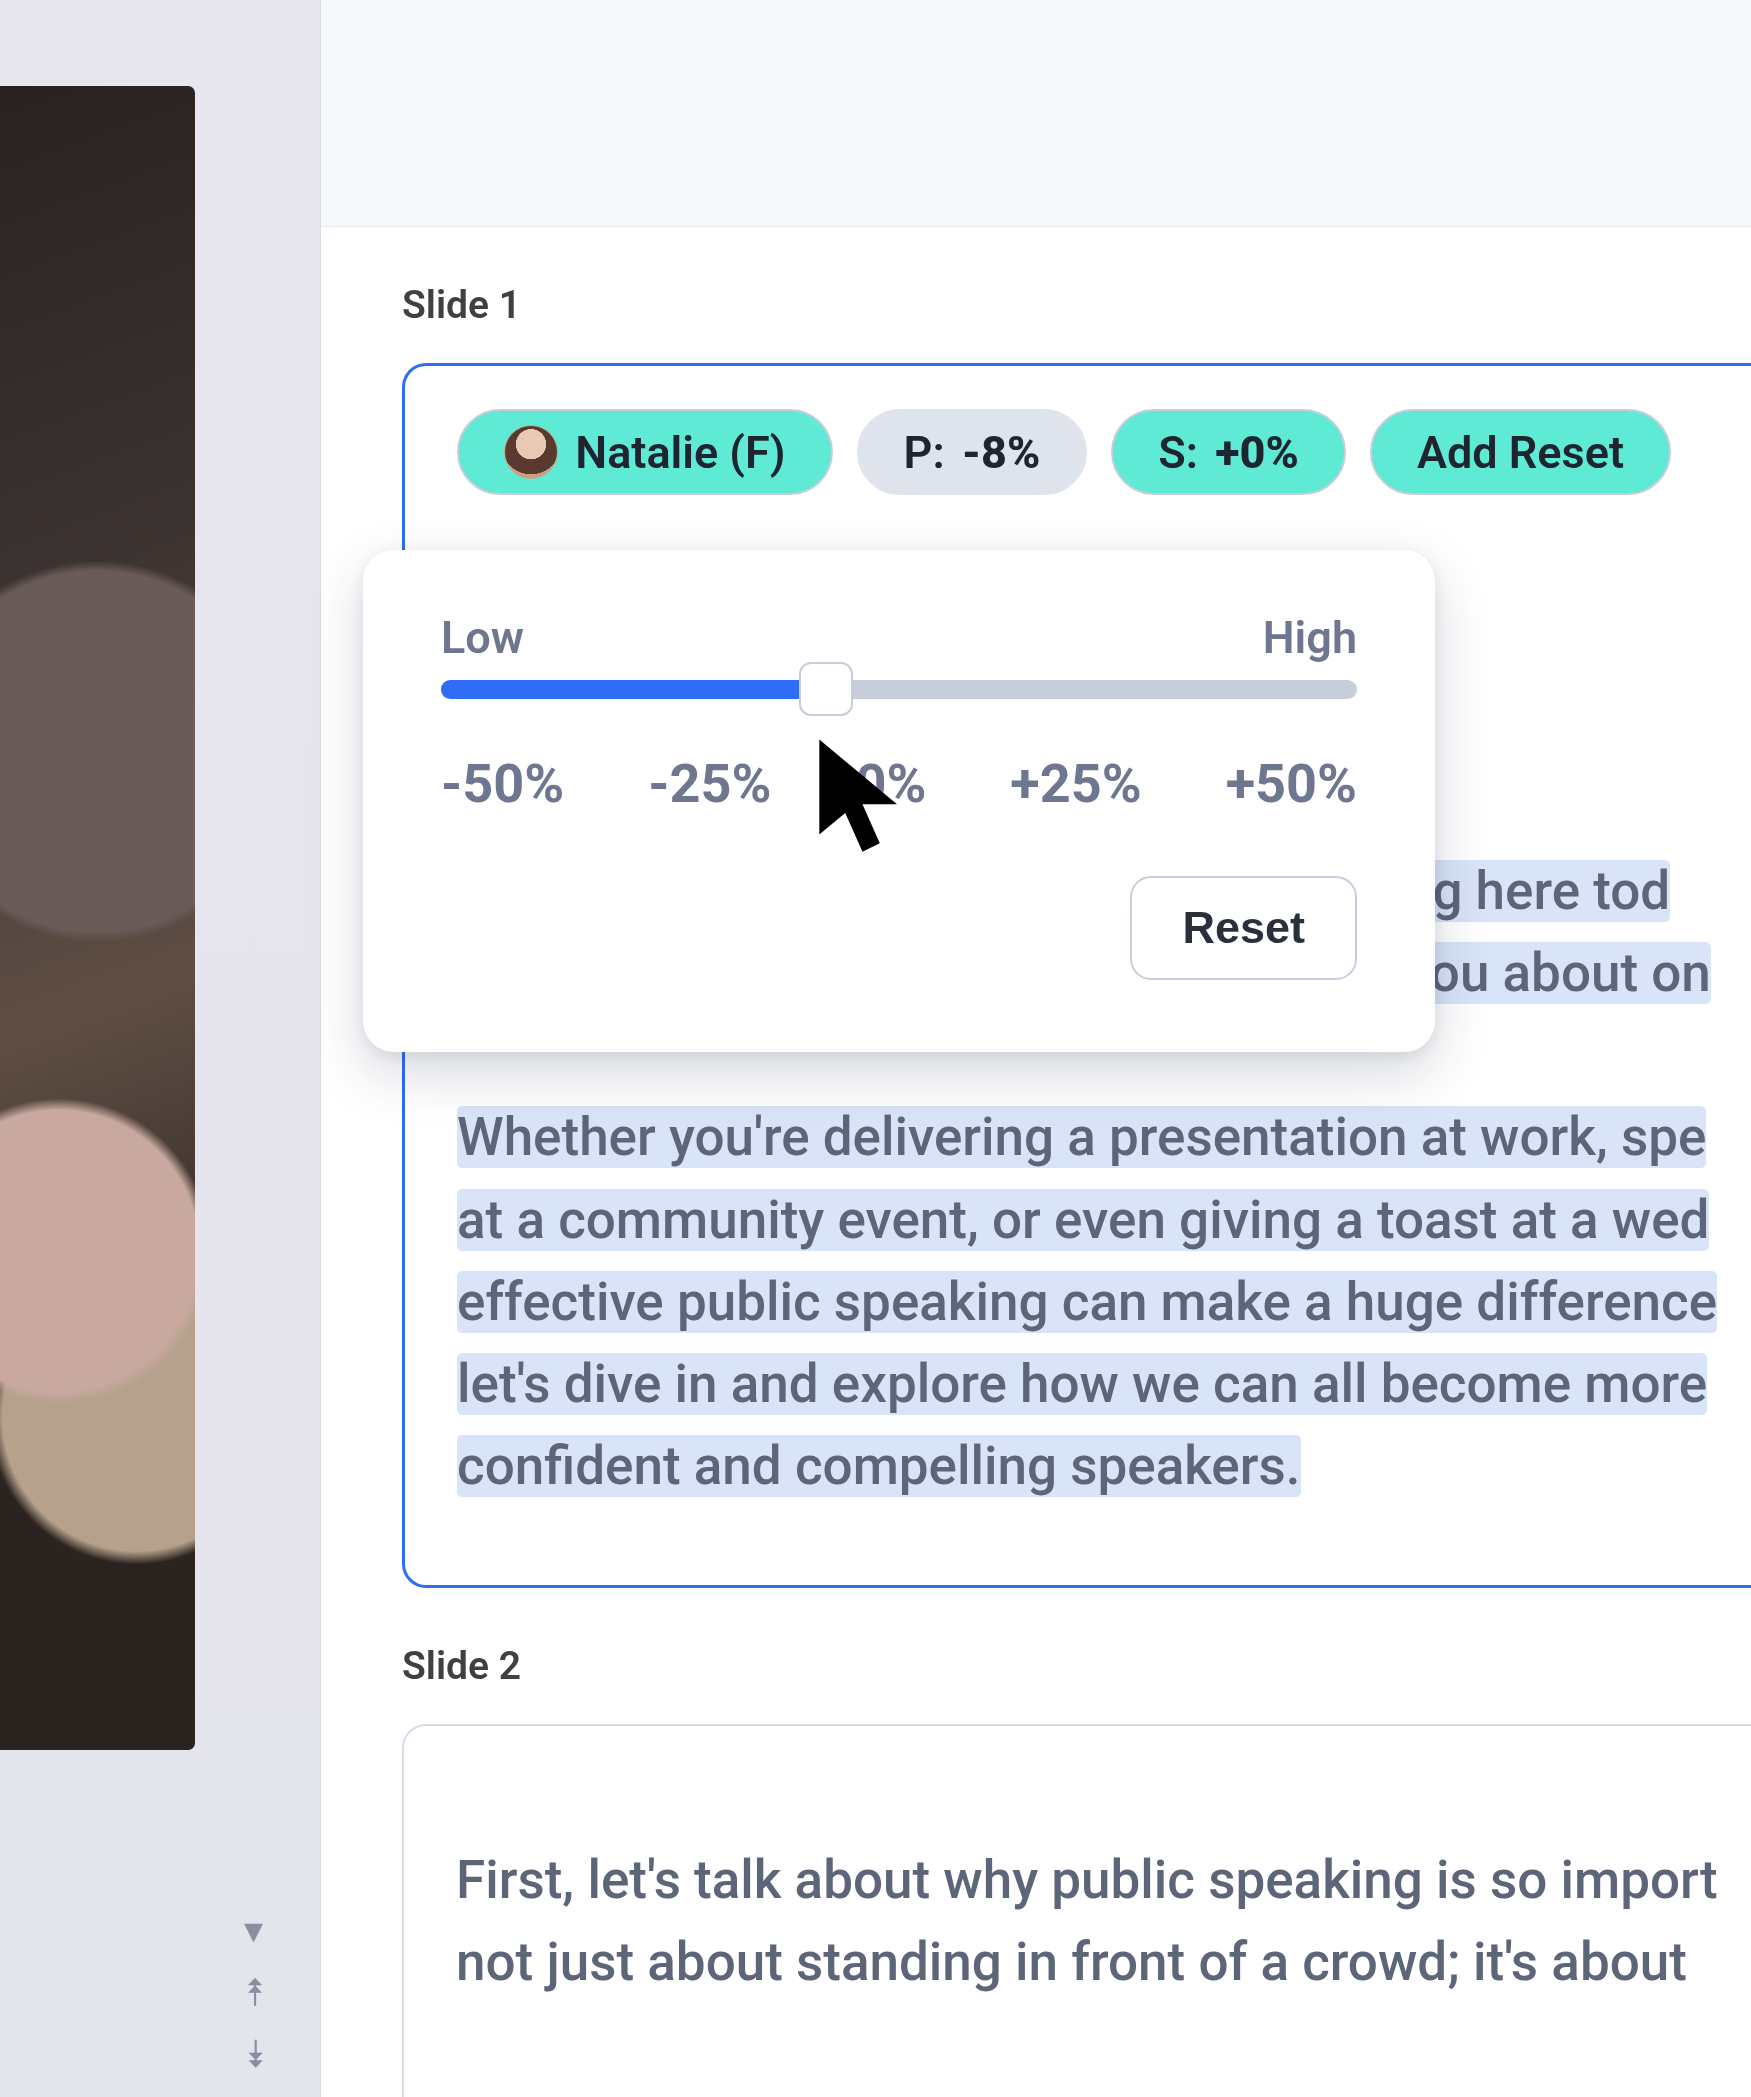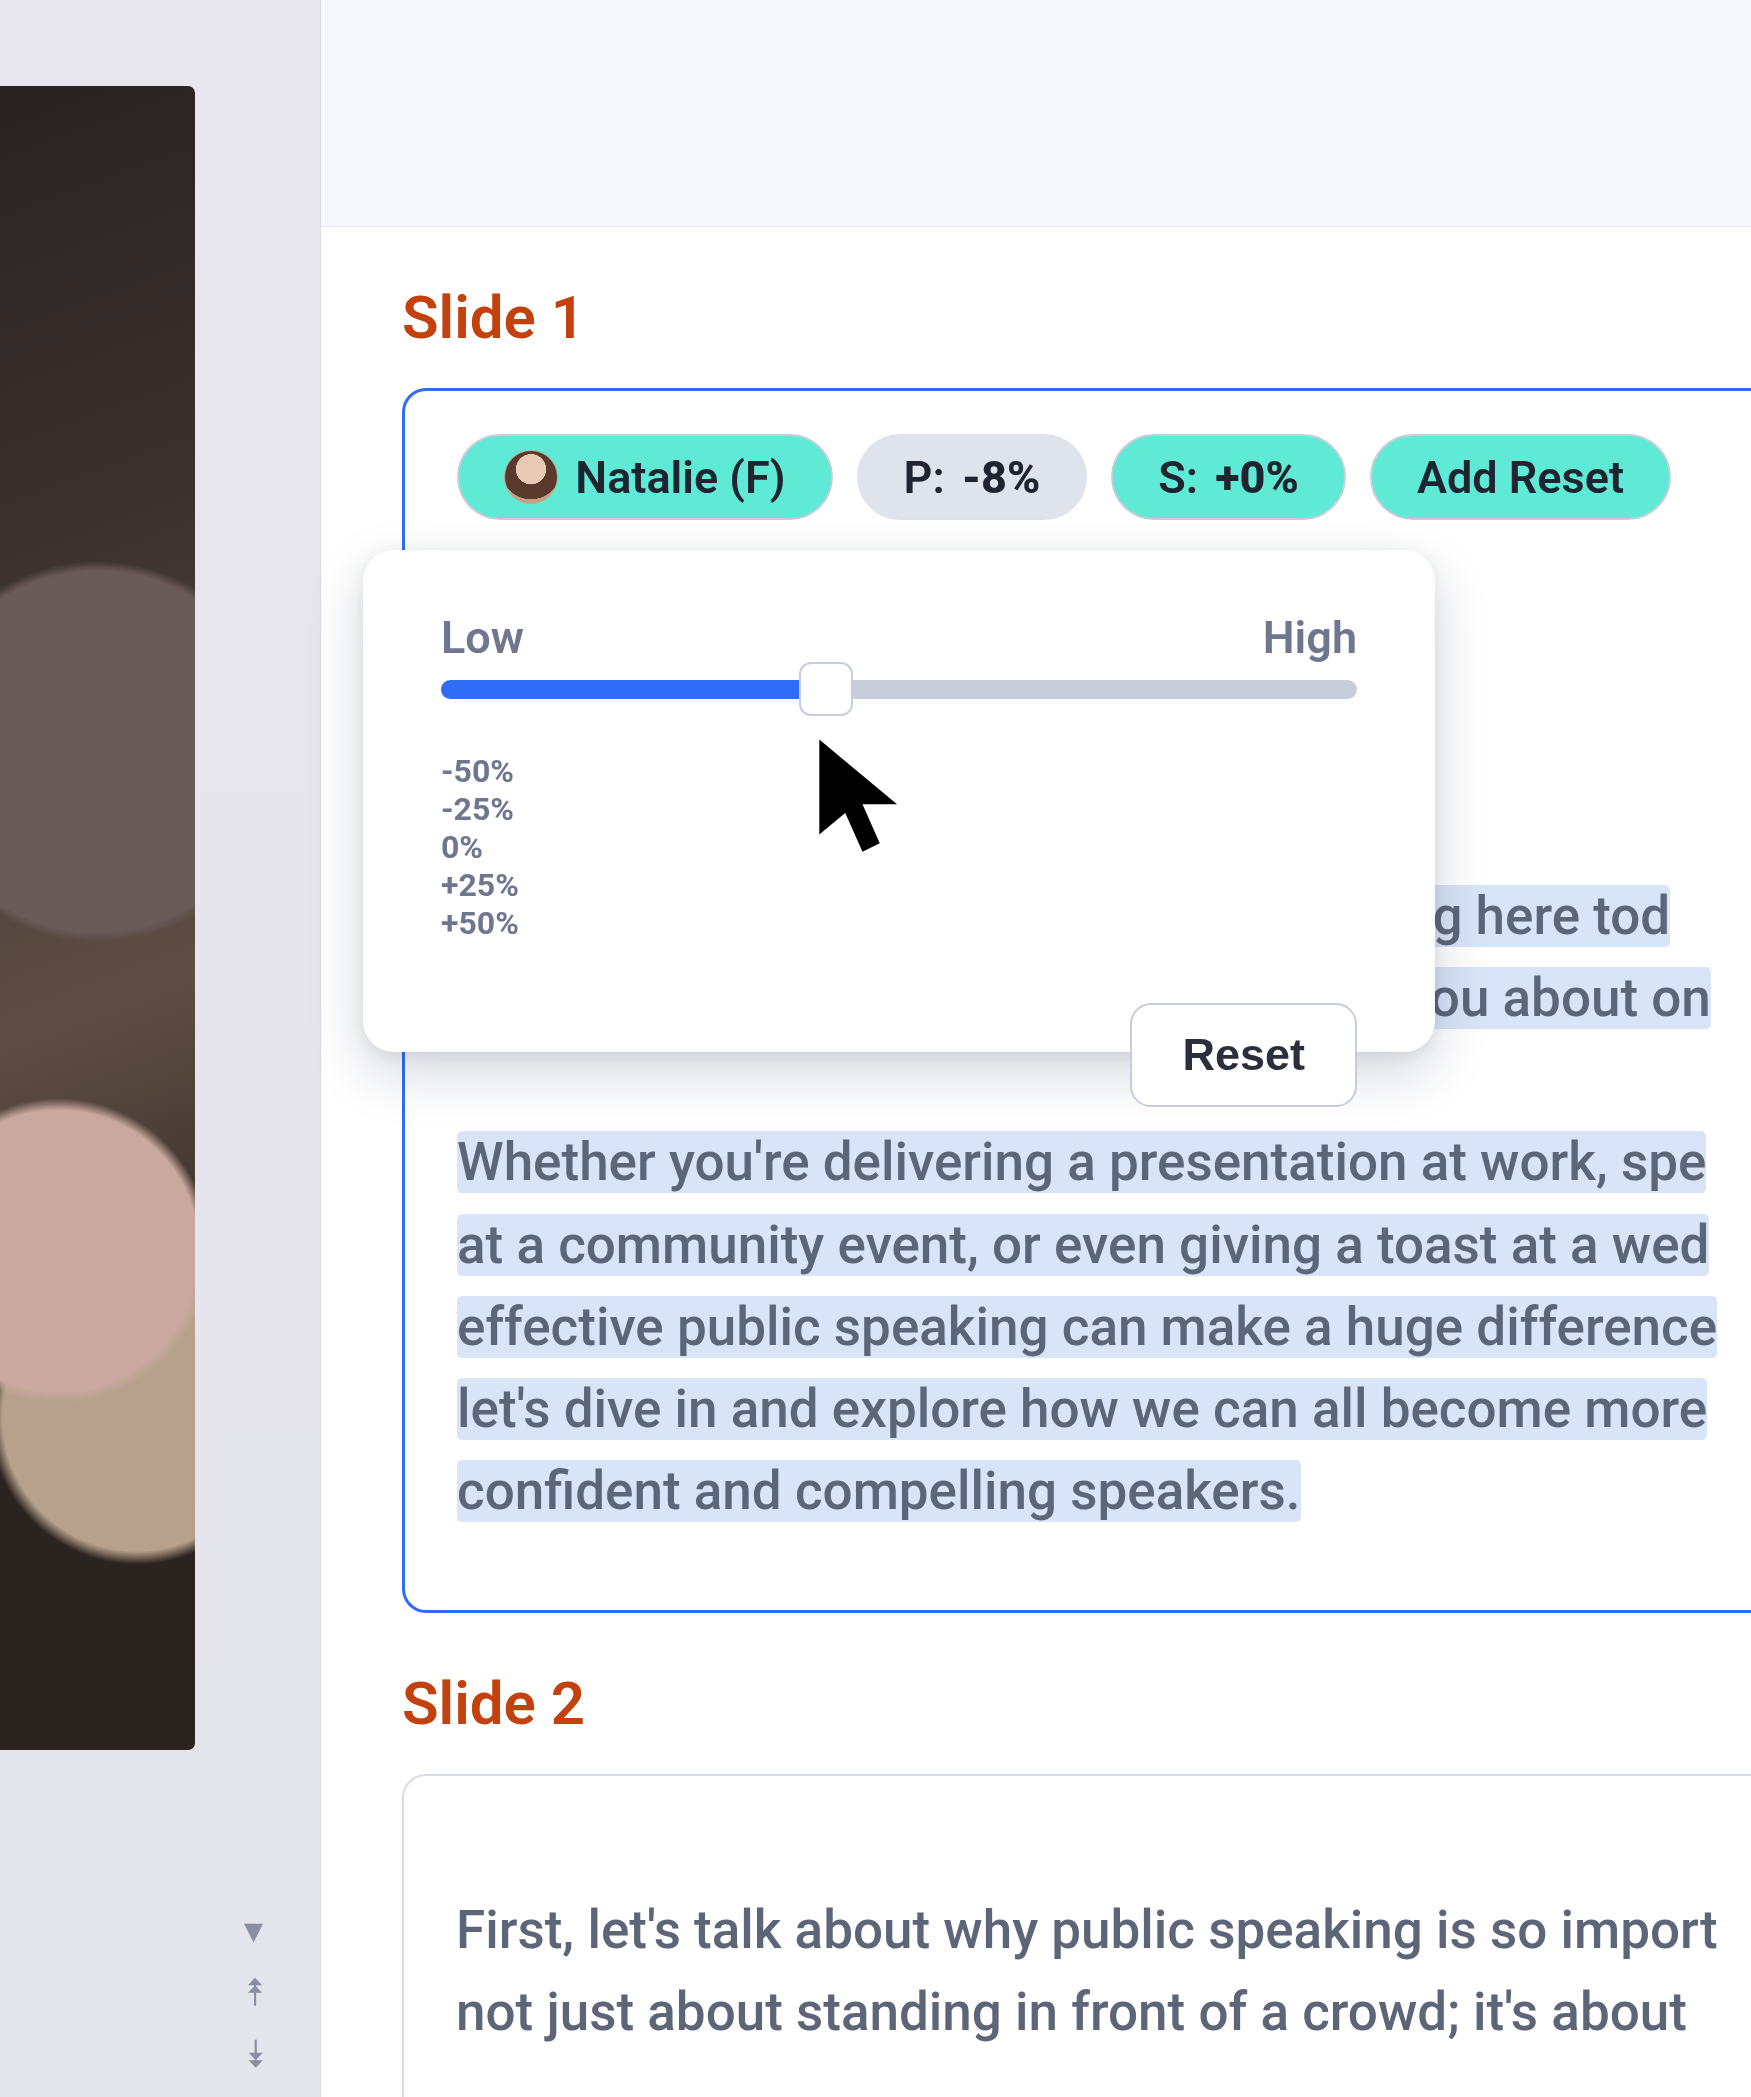--- a/index.html
+++ b/index.html
@@ -58,22 +58,22 @@
     background: #ffffff;
     border-left: 1.7px solid #d8dbe4;
   }
   .top-gap {
     height: 227px;
     background: #f7f8fc;
     border-bottom: 1.7px solid #e8eaf1;
   }
 
   .slide-label {
-    font-size: 60px;
-    color: #c2410c;
+    font-size: 39px;
+    color: #404040;
     font-weight: 600;
     padding: 55px 0 35px 81px;
   }
 
   .slide-box {
     margin: 0 0 0 81px;
     border: 3.5px solid #2f6df6;
     border-right: none;
     border-radius: 24px 0 0 24px;
     background: #ffffff;
@@ -185,25 +185,24 @@
     margin-left: -27px;
     margin-top: -1.7px;
     background: #ffffff;
     border: 2.6px solid #c7cdda;
     border-radius: 12px;
     cursor: grab;
   }
   .ticks {
     display: flex;
     justify-content: space-between;
-    font-size: 32px;
+    font-size: 54px;
     font-weight: 700;
     color: #6e7690;
     margin-top: 36px;
-    flex-direction: column;
   }
   .reset-row {
     display: flex;
     justify-content: flex-end;
     margin-top: 61px;
   }
   .reset-btn {
     font-size: 45px;
     font-weight: 700;
     color: #2a2f3c;

